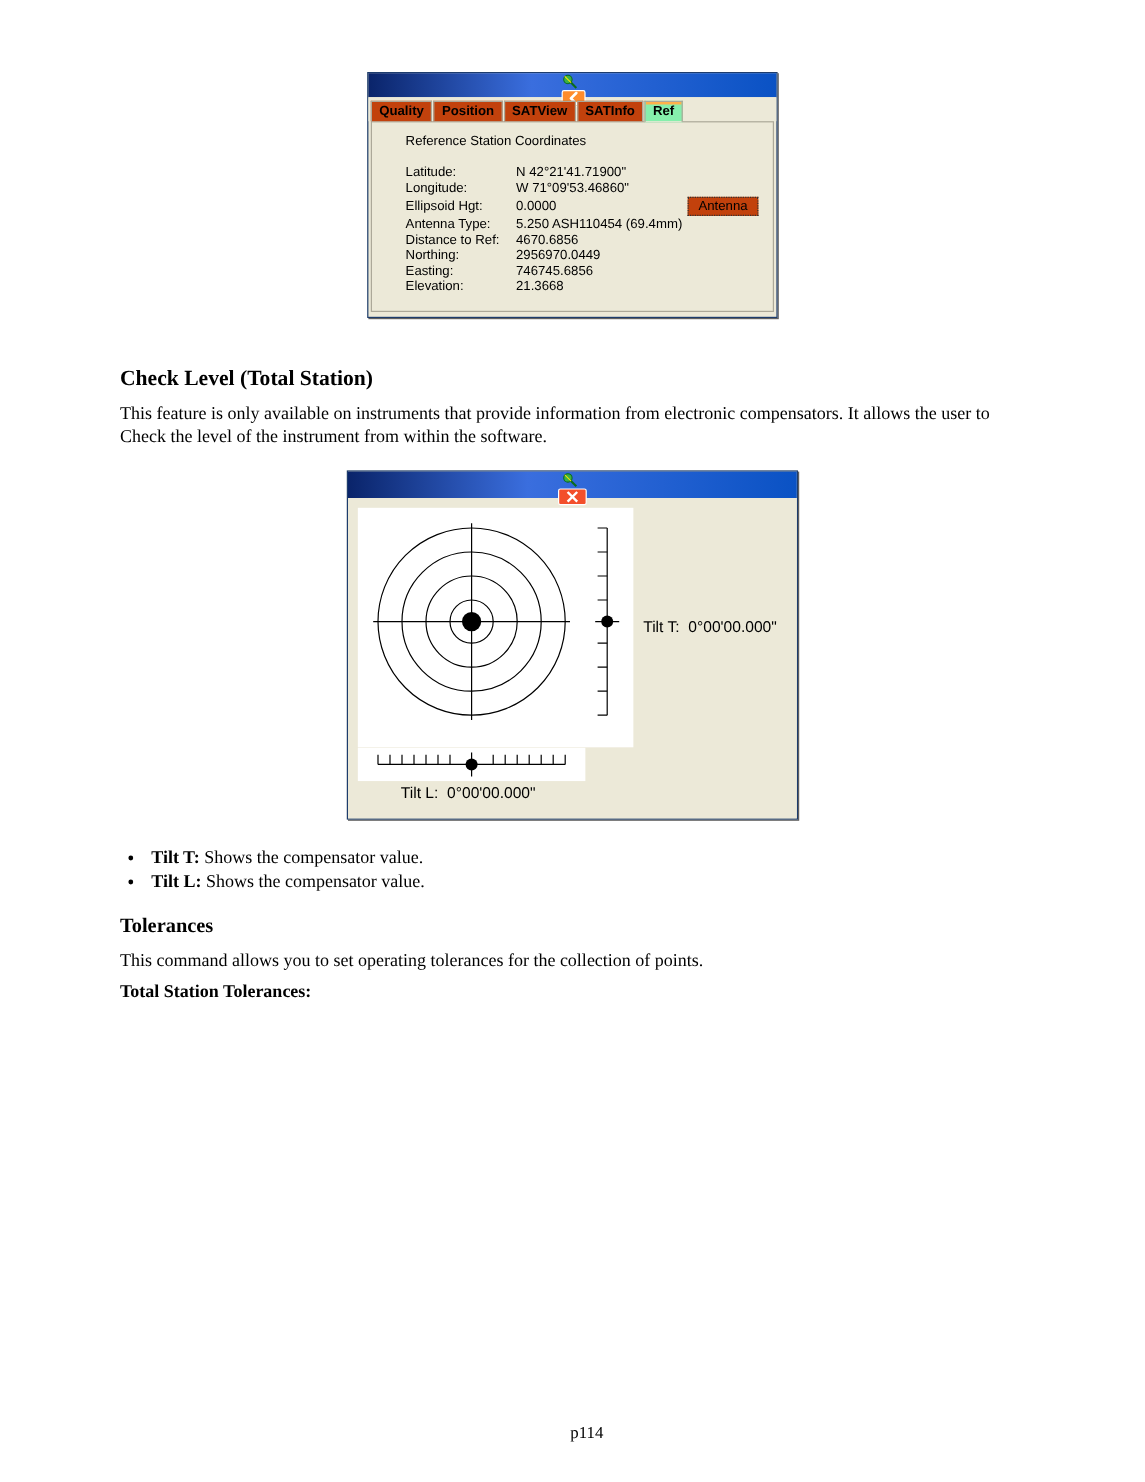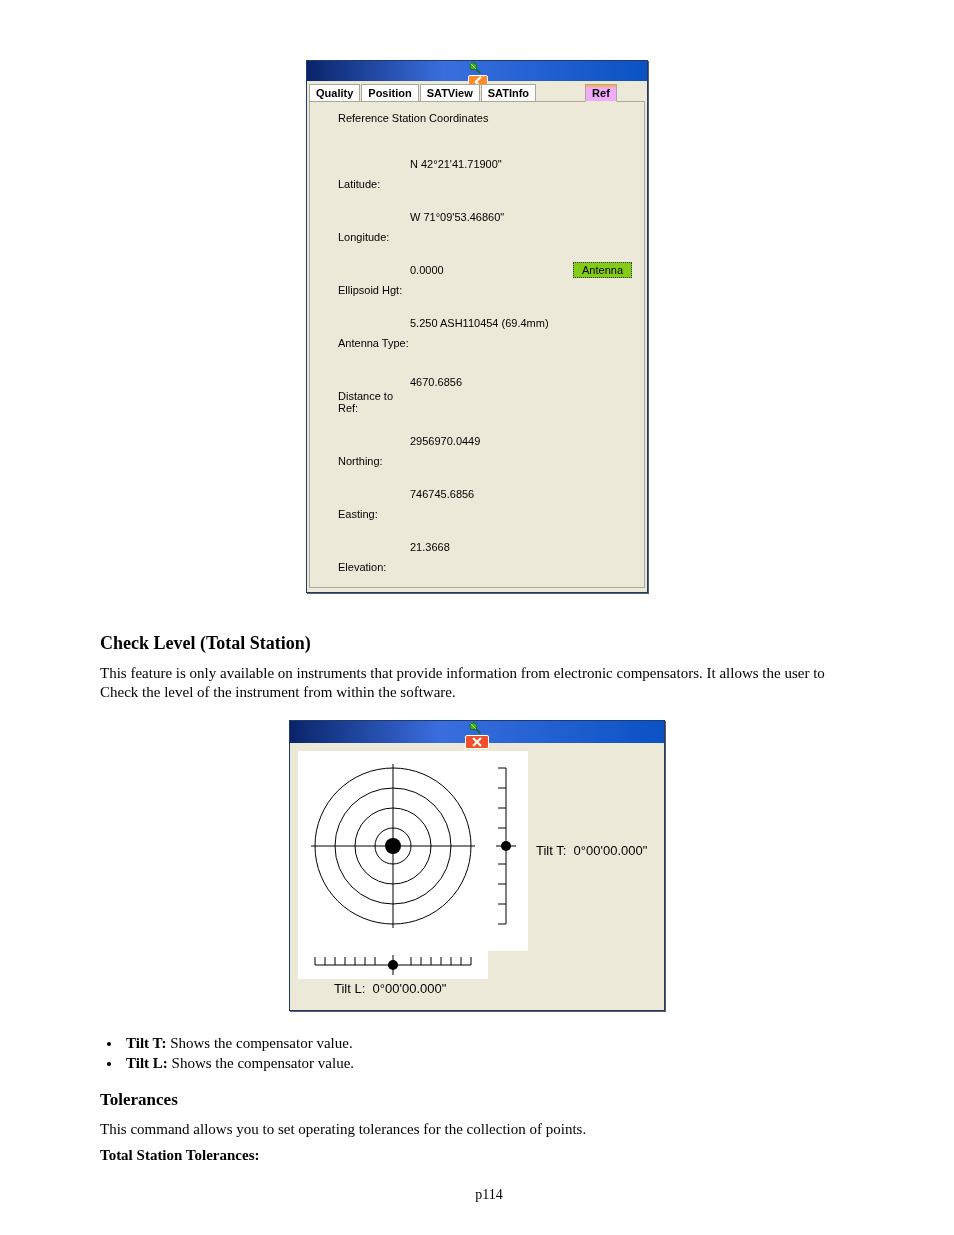--- a/index.html
+++ b/index.html
@@ -79,48 +79,47 @@
   .tab-strip {
     display: flex;
     align-items: flex-end;
     padding: 2px 2px 0 2px;
     background: #ece9d8;
   }
   .tab {
     padding: 2px 6px;
     border: 1px solid #aca899;
     border-bottom: none;
-    background: #ffffff;
+    background: #c2410c;
     margin-right: 1px;
     font-weight: bold;
     cursor: pointer;
   }
   .tab.active {
-    background: #f0abfc;
+    background: #86efac;
     border-bottom: 1px solid #ece9d8;
     position: relative;
     top: 1px;
     box-shadow: inset 0 2px 0 #ffb14a;
-    margin-left: 48px;
   }
   .tab-body {
     border: 1px solid #aca899;
     margin: 0 2px 4px 2px;
     padding: 10px 12px 14px 28px;
     background: #ece9d8;
   }
 
   .row2 { display: flex; align-items: center; margin-top: 1px; }
-  .lbl { width: 72px; margin-top: 40px; }
+  .lbl { width: 92px; }
   .val { flex: 1; }
   .win-button {
     font-family: Tahoma, Verdana, Arial, sans-serif;
     font-size: 11px;
     padding: 1px 8px;
-    background: #84cc16;
+    background: #c2410c;
     border: 1px dotted #333;
     cursor: pointer;
     margin-left: 4px;
   }
 
   
   .monitor-dialog { width: 340px; }
   .monitor-dialog .tab-body .heading { margin-bottom: 14px; }
 
   

